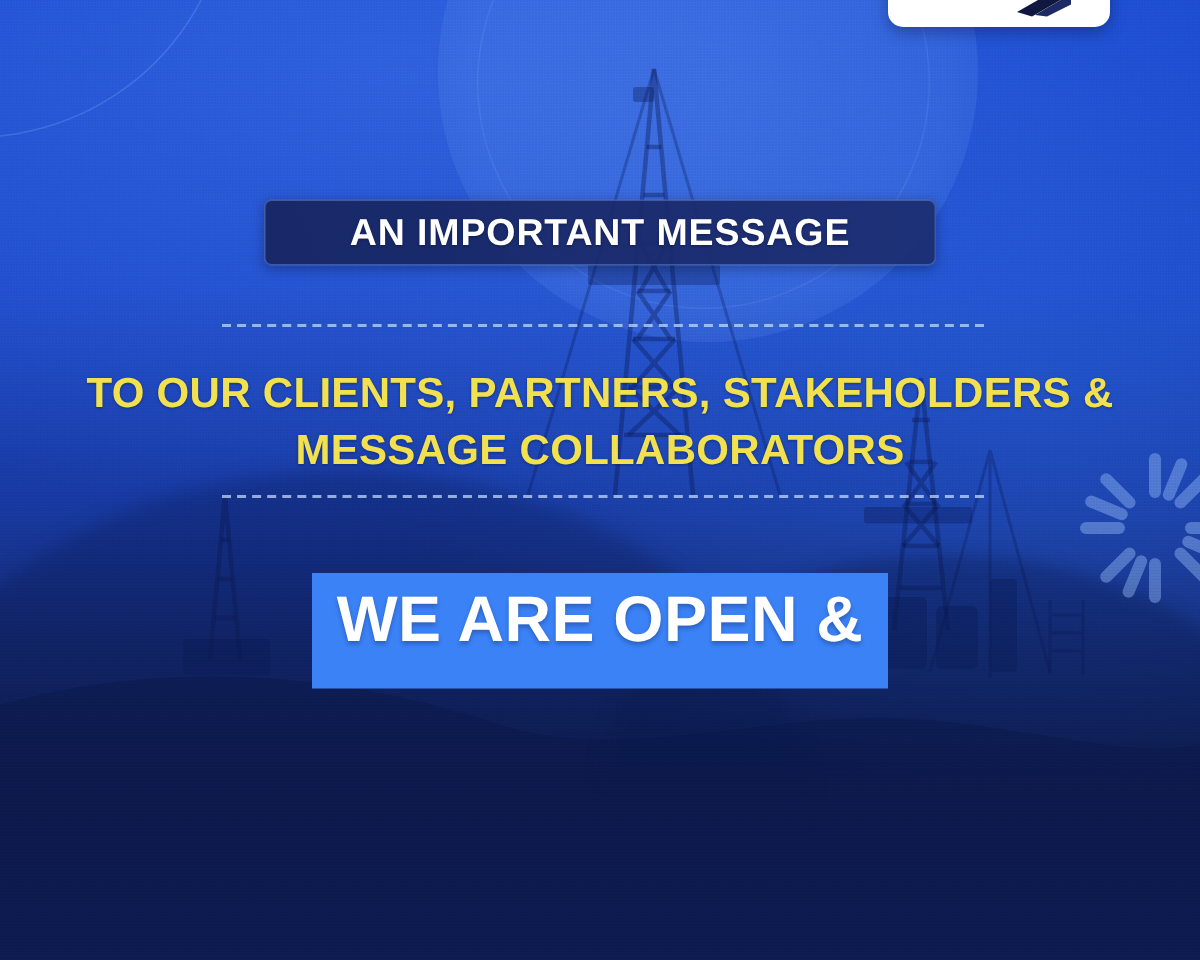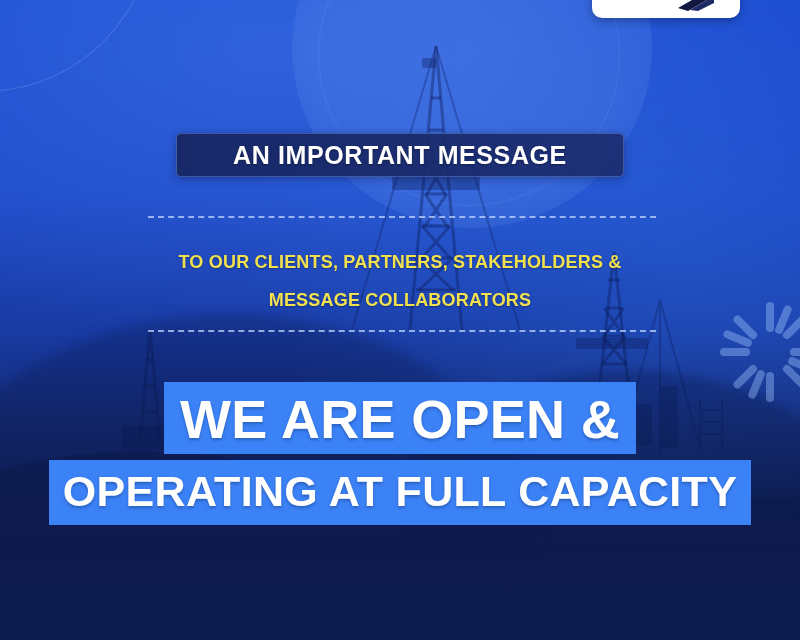--- a/index.html
+++ b/index.html
@@ -188,21 +188,21 @@
   .divider.top { top: 216px; }
   .divider.bottom { top: 330px; }
 
   .subhead {
     position: absolute;
     left: 0;
     right: 0;
     top: 243px;
     text-align: center;
     color: #f2e14e;
-    font-size: 18px;
+    font-size: 28px;
     font-weight: bold;
     line-height: 38px;
     letter-spacing: 0.2px;
     text-shadow: 0 1px 2px rgba(10,20,60,0.45);
   }
 
   .headline {
     position: absolute;
     left: 0;
     right: 0;
@@ -211,24 +211,24 @@
   }
   .headline .hl-line {
     display: block;
     margin: 0 0 6px 0;
     line-height: 1;
   }
   .headline .hl-mark {
     display: inline-block;
     background: #3b82f6;
     color: #ffffff;
-    font-size: 54px;
+    font-size: 43px;
     font-weight: bold;
     letter-spacing: 0.3px;
-    padding: 10px 16px 8px 16px;
+    padding: 10px 16px 24px 16px;
     white-space: nowrap;
     text-shadow: 0 2px 3px rgba(8,20,64,0.30);
   }
   .headline .hl-line.two .hl-mark {
     font-size: 43px;
     padding: 10px 14px 12px 14px;
   }
 </style>
 </head>
 <body>
@@ -322,19 +322,16 @@
       <div>TO OUR CLIENTS, PARTNERS, STAKEHOLDERS &amp;</div>
       <div>MESSAGE COLLABORATORS</div>
     </div>
 
     <div class="divider bottom"></div>
 
     <div class="headline">
       <span class="hl-line one">
         <span class="hl-mark">WE ARE OPEN &amp;</span>
       </span>
-      <span class="hl-line two">
-        <span class="hl-mark">OPERATING AT FULL CAPACITY</span>
-      </span>
     </div>
 
   </div>
 </div>
 
 </body></html>

